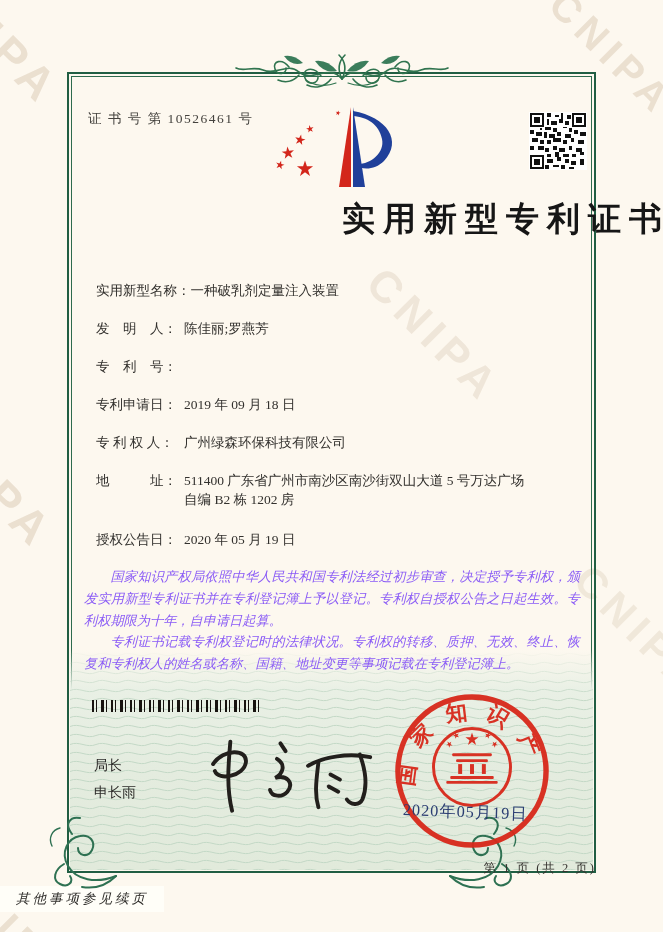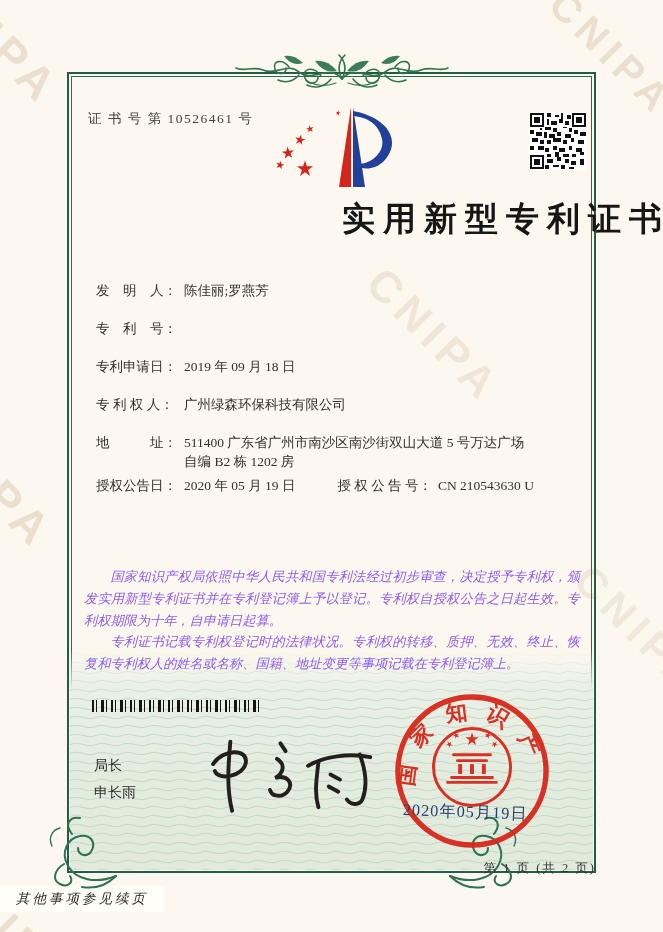--- a/index.html
+++ b/index.html
@@ -58,21 +58,21 @@
   .title{
     position:absolute;left:67px;top:197px;width:603px;z-index:2;
     text-align:right;font-size:33px;font-weight:bold;color:#161616;
     letter-spacing:8px;text-indent:8px;
   }
   
   .fields{position:absolute;left:96px;top:281px;width:475px;z-index:2;font-size:13.5px;line-height:19px;}
   .frow{display:flex;margin-bottom:19px;}
   .flabel{flex:0 0 88px;white-space:nowrap;}
   .fvalue{flex:1;}
-  .frow.addr{margin-bottom:5px;}
+  .frow.addr{margin-bottom:21px;}
   .grant-row{display:flex;align-items:center;}
   .grant-row .pair2{margin-left:42px;display:flex;}
   
   .legal{
     position:absolute;left:84px;top:566px;width:496px;z-index:2;
     font-size:13.2px;line-height:21.8px;font-style:italic;color:#8b5cf6;
     text-align:justify;
   }
   .legal p{margin:0;text-indent:2em;}
   
@@ -243,20 +243,24 @@
       <rect x="12" y="27" width="3" height="1"></rect>
       <rect x="16" y="27" width="2" height="2"></rect>
       <rect x="20" y="28" width="3" height="1"></rect>
   </g>
 </svg>
 
 <div class="title">实用新型专利证书</div>
 
 <div class="fields">
   <div class="frow">
+    <span class="flabel">实用新型名称：</span>
+    <span class="fvalue">一种破乳剂定量注入装置</span>
+  </div>
+  <div class="frow">
     <span class="flabel">发　明　人：</span>
     <span class="fvalue">陈佳丽;罗燕芳</span>
   </div>
   <div class="frow">
     <span class="flabel">专　利　号：</span>
   </div>
   <div class="frow">
     <span class="flabel">专利申请日：</span>
     <span class="fvalue">2019 年 09 月 18 日</span>
   </div>
@@ -267,24 +271,20 @@
   <div class="frow addr">
     <span class="flabel">地　　　址：</span>
     <span class="fvalue">
       <span>511400 广东省广州市南沙区南沙街双山大道 5 号万达广场</span><br>
       <span>自编 B2 栋 1202 房</span>
     </span>
   </div>
   <div class="grant-row">
     <span class="flabel">授权公告日：</span>
     <span>2020 年 05 月 19 日</span>
-    <span class="pair2">
-      <span class="flabel" style="flex-basis:auto;margin-right:6px;">授 权 公 告 号：</span>
-      <span>CN 210543630 U</span>
-    </span>
   </div>
 </div>
 
 <div class="legal">
   <p>国家知识产权局依照中华人民共和国专利法经过初步审查，决定授予专利权，颁发实用新型专利证书并在专利登记簿上予以登记。专利权自授权公告之日起生效。专利权期限为十年，自申请日起算。</p>
   <p>专利证书记载专利权登记时的法律状况。专利权的转移、质押、无效、终止、恢复和专利权人的姓名或名称、国籍、地址变更等事项记载在专利登记簿上。</p>
 </div>
 
 <div class="barcode"></div>
 

